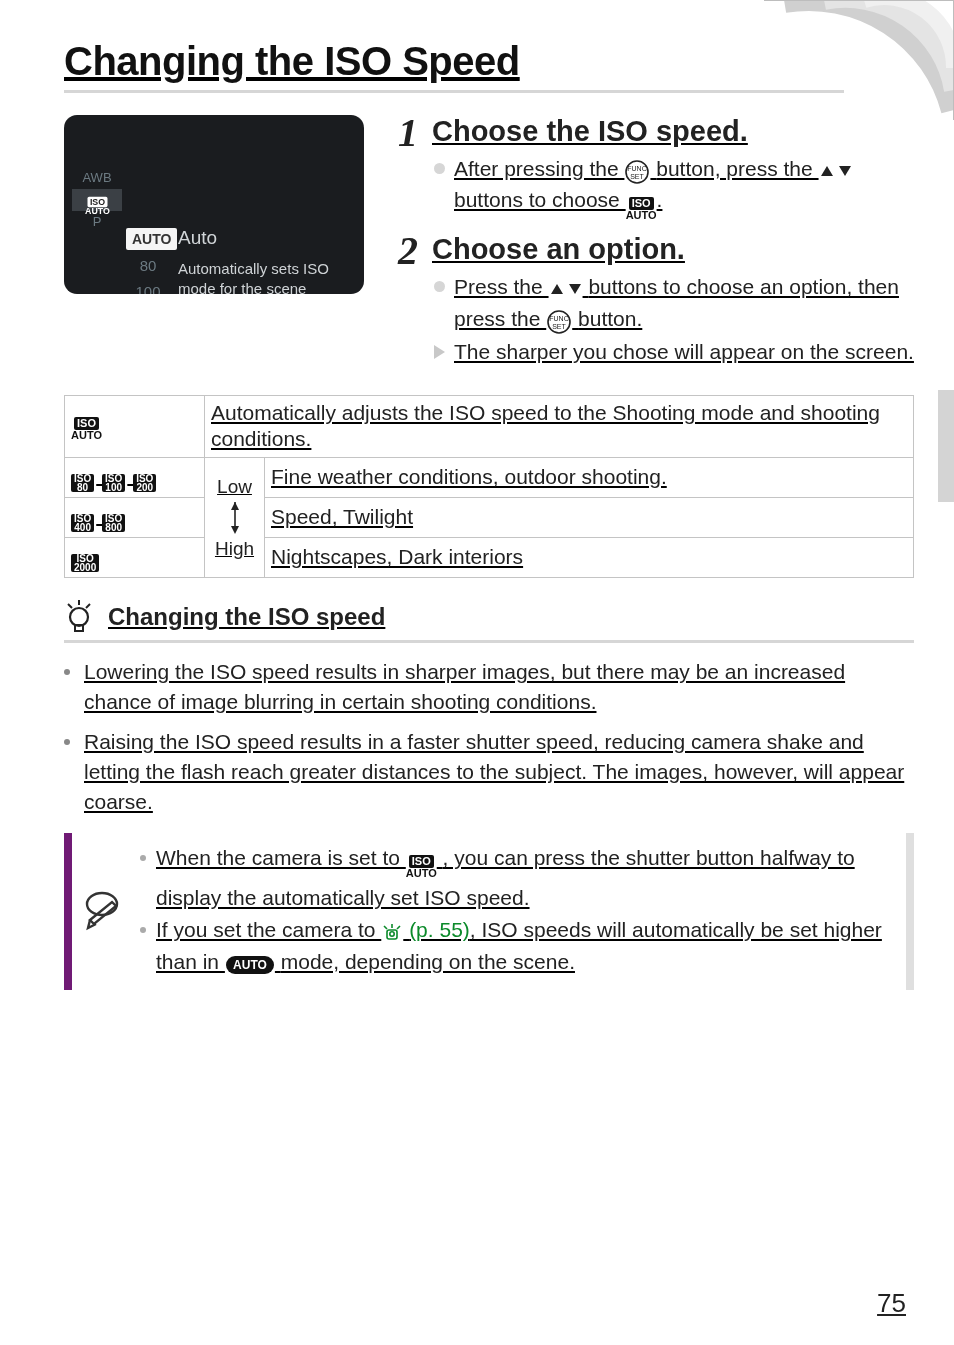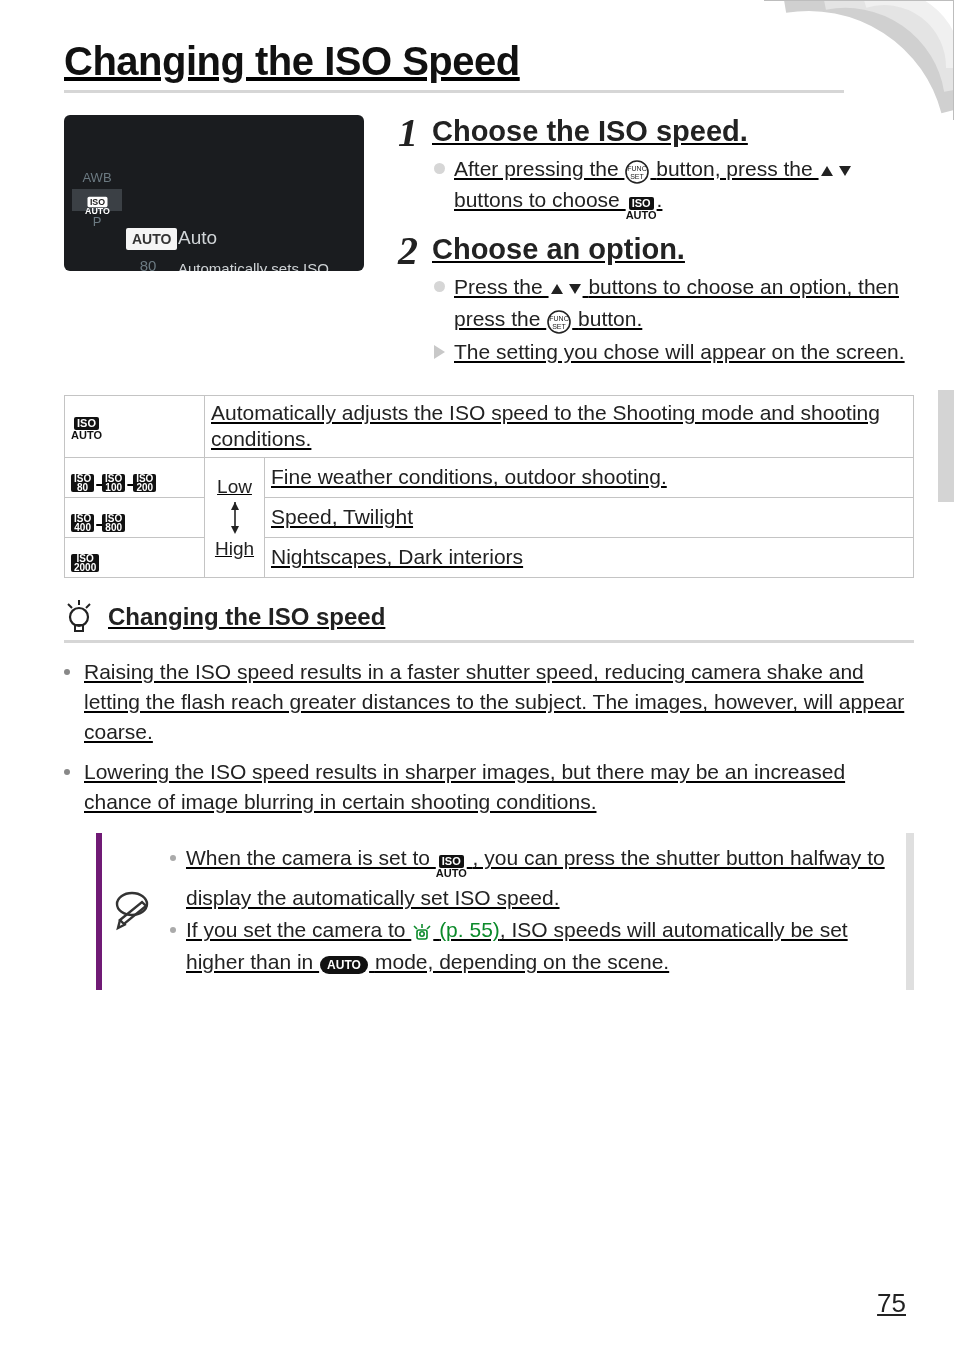--- a/index.html
+++ b/index.html
@@ -10,21 +10,21 @@
   
   .corner { position: absolute; top: 0; right: 0; width: 190px; height: 120px; overflow: hidden; }
   .corner svg { display:block; }
 
   h1.title { font-family: Arial Black, Arial, sans-serif; font-weight: 900; font-size: 40px; letter-spacing: -0.5px; color: #111; line-height: 1.05; padding-bottom: 6px; }
   .title-underline { height: 3px; background: #d6d6d6; margin-top: 2px; width: 780px; }
 
   .intro { display: flex; gap: 24px; margin-top: 22px; align-items: flex-start; }
 
   
-  .lcd { width: 300px; height: 156px; background:#1a1c1f; border-radius:6px; position:relative; color:#c9cfd3; font-family: Arial, sans-serif; overflow:hidden; flex-shrink:0; }
+  .lcd { width: 300px; height: 179px; background:#1a1c1f; border-radius:13px; position:relative; color:#c9cfd3; font-family: Arial, sans-serif; overflow:hidden; flex-shrink:0; }
   .lcd .left-col { position:absolute; left:8px; top:8px; width:50px; }
   .lcd .left-col div { font-size:13px; color:#6c7a82; text-align:center; line-height:22px; height:22px; }
   .lcd .left-col .sel { background:#3b4045; color:#fff; }
   .lcd .mid-col { position:absolute; left:62px; top:96px; width:44px; text-align:center; }
   .lcd .mid-col div { font-size:15px; color:#6c7a82; line-height:26px; height:26px; }
   .lcd .right-panel { position:absolute; left:114px; top:112px; right:10px; }
   .lcd .right-panel .rt-title { font-size:19px; color:#d0d4d7; margin-bottom:10px; }
   .lcd .right-panel .rt-desc { font-size:15px; color:#cfd3d6; line-height:20px; }
   .lcd .auto-block { position:absolute; left:62px; top:113px; background:#f5f5f5; color:#333; font-weight:bold; font-size:14px; padding:3px 6px; border-radius:2px; }
 
@@ -53,21 +53,21 @@
   .hint-head { display:flex; align-items:center; gap:14px; margin-top:22px; }
   .hint-head h3 { font-size:24px; font-weight:bold; color:#222; }
   .hint-underline { height:3px; background:#d6d6d6; margin-top:6px; width:100%; }
 
   
   ul.bullets { list-style:none; margin-top:14px; }
   ul.bullets > li { position:relative; padding-left:20px; font-size:21px; line-height:30px; color:#222; margin-bottom:10px; }
   ul.bullets > li::before { content:''; position:absolute; left:0; top:12px; width:6px; height:6px; border-radius:50%; background:#888; }
 
   
-  .note-box { display:flex; gap:18px; align-items:center; margin-top:16px; border-left:6px solid #701a75; border-right:8px solid #dfdfdf; padding:10px 14px 10px 10px; background:#fff;margin-left:32px; }
+  .note-box { display:flex; gap:18px; align-items:center; margin-top:16px; border-left:8px solid #701a75; border-right:8px solid #dfdfdf; padding:10px 14px 10px 10px; background:#fff; }
   .note-box .note-icon { flex-shrink:0; }
   .note-box ul { list-style:none; }
   .note-box li { position:relative; padding-left:16px; font-size:21px; line-height:30px; color:#222; margin-bottom:2px; }
   .note-box li::before { content:''; position:absolute; left:0; top:12px; width:6px; height:6px; border-radius:50%; background:#aaa; }
   .link { color:#0b8a2a; }
 
   .pagenum { position:absolute; bottom:26px; right:48px; font-size:26px; color:#222;text-decoration:underline; }
   .side-tab { position:absolute; right:0; top:390px; width:16px; height:112px; background:#d4d4d4; }
 
   
@@ -166,21 +166,21 @@
                   <polygon points="26,13 32,3 20,3" fill="#222"></polygon>
                 </svg></span>
             <span> buttons to choose an option, then press the </span>
             <span class="glyph"><svg width="26" height="26">
                   <circle cx="13" cy="13" r="11" fill="none" stroke="#222" stroke-width="1.6"></circle>
                   <text x="13" y="12" text-anchor="middle" font-size="7" fill="#222">FUNC</text>
                   <text x="13" y="20" text-anchor="middle" font-size="7" fill="#222">SET</text>
                 </svg></span>
             <span> button.</span>
           </li>
-          <li class="tri">The setting you chose will appear on the screen.</li>
+          <li class="tri">The sharper you chose will appear on the screen.</li>
         </ul>
       </div>
     </div>
   </div>
 
   <table class="iso">
     <tbody>
         <tr>
       <td class="icon-cell">
         <span class="iso-auto-ico">
@@ -251,22 +251,22 @@
           <line x1="26" y1="4" x2="22" y2="8" stroke="#222" stroke-width="2"></line>
           <circle cx="15" cy="17" r="9" fill="none" stroke="#222" stroke-width="2.2"></circle>
           <rect x="11" y="25" width="8" height="6" fill="none" stroke="#222" stroke-width="2"></rect>
         </svg>
     </span>
     <h3>Changing the ISO speed</h3>
   </div>
   <div class="hint-underline"></div>
 
   <ul class="bullets">
+    <li>Lowering the ISO speed results in sharper images, but there may be an increased chance of image blurring in certain shooting conditions.</li>
     <li>Raising the ISO speed results in a faster shutter speed, reducing camera shake and letting the flash reach greater distances to the subject. The images, however, will appear coarse.</li>
-    <li>Lowering the ISO speed results in sharper images, but there may be an increased chance of image blurring in certain shooting conditions.</li>
   </ul>
 
   <div class="note-box">
     <span class="note-icon glyph">
       <svg width="40" height="44">
           <ellipse cx="20" cy="14" rx="15" ry="11" fill="none" stroke="#333" stroke-width="2.4"></ellipse>
           <path d="M8 30 L30 12 L34 16 L12 34 Z" fill="none" stroke="#333" stroke-width="2.4"></path>
           <path d="M8 30 L6 38 L14 34" fill="none" stroke="#333" stroke-width="2.4"></path>
         </svg>
     </span>

